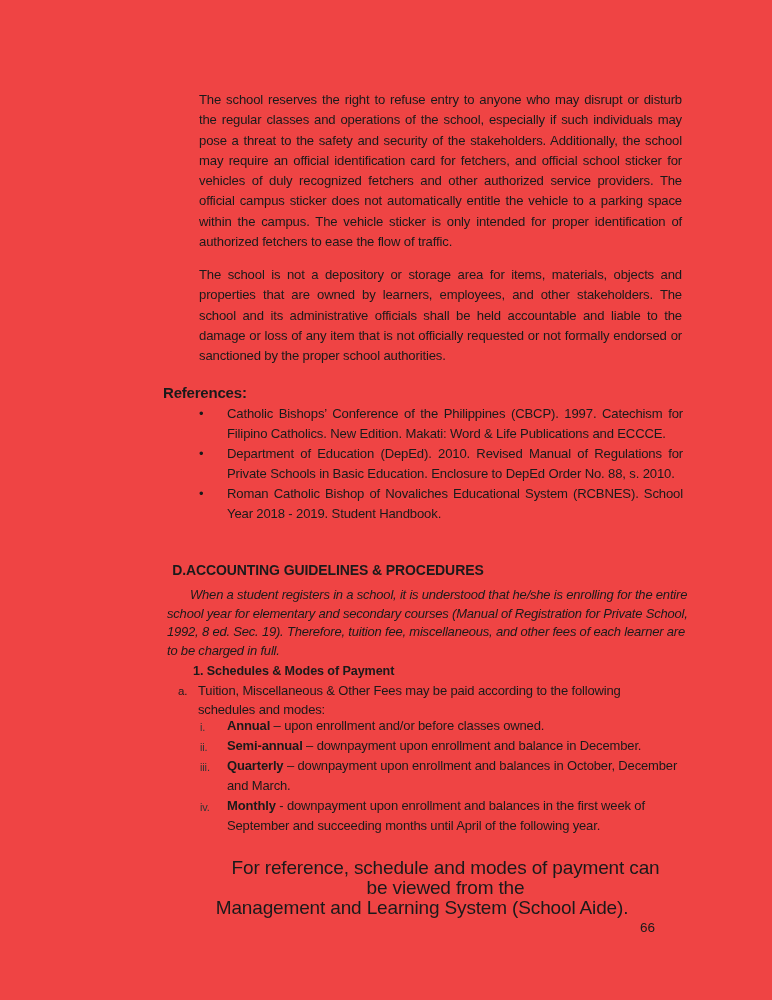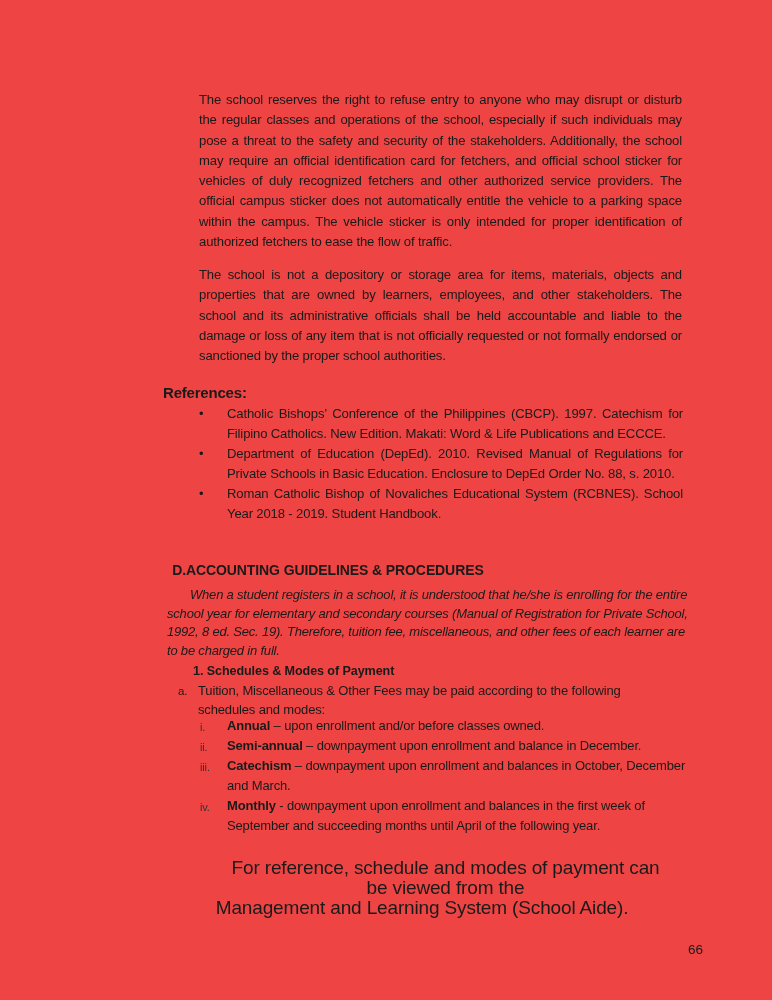--- a/index.html
+++ b/index.html
@@ -51,21 +51,21 @@
     position: relative; padding-left: 32px;
     font-size: 13px; line-height: 20px; letter-spacing: -0.15px;
   }
   .modes .roman { position: absolute; left: 5px; top: 1px; font-size: 11px; color: #333; }
   .modes b { font-weight: bold; }
   .closing {
     position: absolute; left: 182px; top: 858px; width: 480px;
     font-size: 19px; line-height: 20px; letter-spacing: -0.15px; text-align: center;
   }
   .closing .l1 { display: block; padding-left: 47px; }
-  .page-num { position: absolute; left: 688px; top: 920px; font-size: 13.5px; margin-top: 22px; }
+  .page-num { position: absolute; left: 640px; top: 920px; font-size: 13.5px; }
 </style>
 </head>
 <body>
 
 <div class="page">
 
   <p class="para" id="p1" style="margin:0">The school reserves the right to refuse entry to anyone who may disrupt or disturb the regular classes and operations of the school, especially if such individuals may pose a threat to the safety and security of the stakeholders. Additionally, the school may require an official identification card for fetchers, and official school sticker for vehicles of duly recognized fetchers and other authorized service providers. The official campus sticker does not automatically entitle the vehicle to a parking space within the campus. The vehicle sticker is only intended for proper identification of authorized fetchers to ease the flow of traffic.</p>
   <p class="para" id="p2" style="margin:0">The school is not a depository or storage area for items, materials, objects and properties that are owned by learners, employees, and other stakeholders. The school and its administrative officials shall be held accountable and liable to the damage or loss of any item that is not officially requested or not formally endorsed or sanctioned by the proper school authorities.</p>
 
   <div class="refs-title">References:</div>
@@ -99,21 +99,21 @@
     <li>
       <span class="roman">i.</span>
       <b>Annual</b><span> – </span><span>upon enrollment and/or before classes owned.</span>
     </li>
     <li>
       <span class="roman">ii.</span>
       <b>Semi-annual</b><span> – </span><span>downpayment upon enrollment and balance in December.</span>
     </li>
     <li>
       <span class="roman">iii.</span>
-      <b>Catechism</b><span> – </span><span>downpayment upon enrollment and balances in October, December and March.</span>
+      <b>Quarterly</b><span> – </span><span>downpayment upon enrollment and balances in October, December and March.</span>
     </li>
     <li>
       <span class="roman">iv.</span>
       <b>Monthly</b><span> - </span><span>downpayment upon enrollment and balances in the first week of September and succeeding months until April of the following year.</span>
     </li>
   </ul>
 
   <div class="closing">
     <span class="l1">For reference, schedule and modes of payment can be viewed from the</span>
     <span>Management and Learning System (School Aide).</span>

